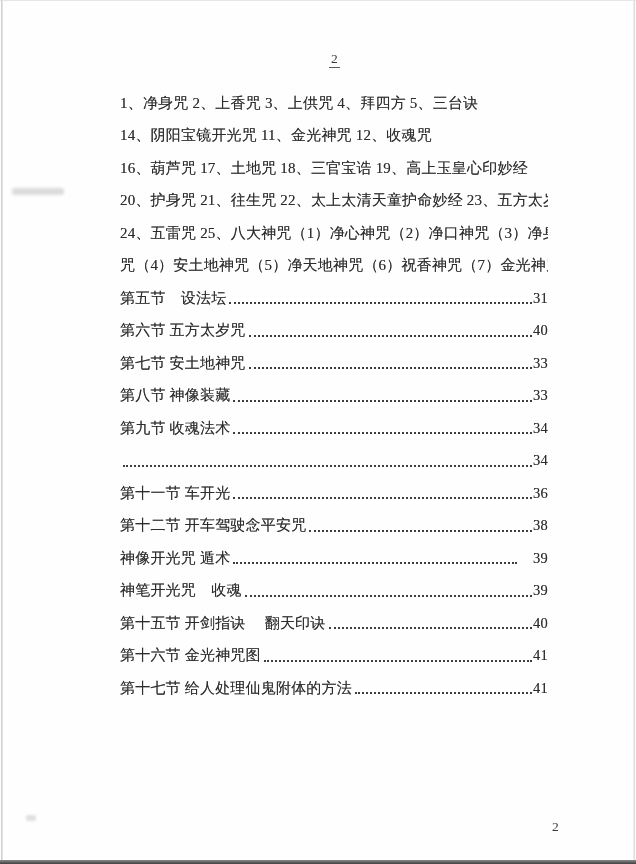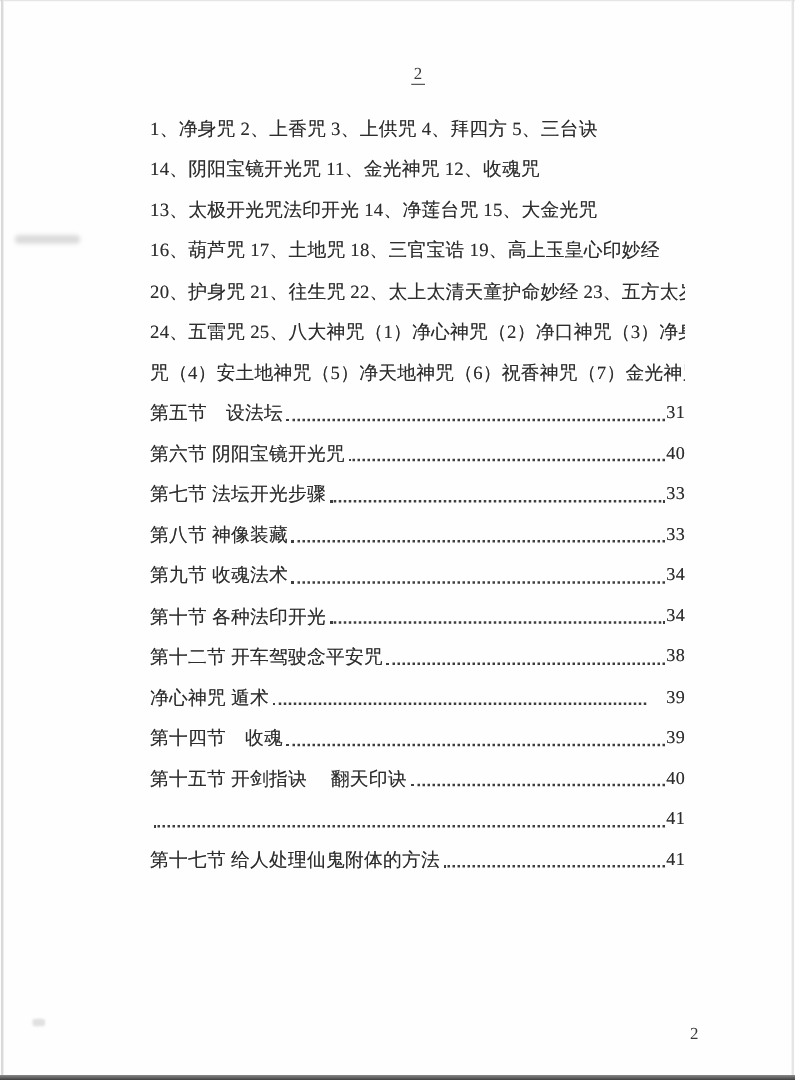--- a/index.html
+++ b/index.html
@@ -114,79 +114,83 @@
   <div class="smudge-1"></div>
   <div class="smudge-2"></div>
 
   <div class="header-pagenum">2</div>
 
   <div class="content">
 
     <div>
       <div class="para-line">1、净身咒 2、上香咒 3、上供咒 4、拜四方 5、三台诀</div>
       <div class="para-line">14、阴阳宝镜开光咒 11、金光神咒 12、收魂咒</div>
-      <div class="para-line">13、太极开光咒法印开光 14、净莲台咒 15、大金光咒</div>
       <div class="para-line">16、葫芦咒 17、土地咒 18、三官宝诰 19、高上玉皇心印妙经</div>
       <div class="para-line">20、护身咒 21、往生咒 22、太上太清天童护命妙经 23、五方太岁咒</div>
       <div class="para-line">24、五雷咒 25、八大神咒（1）净心神咒（2）净口神咒（3）净身神</div>
       <div class="para-line">咒（4）安土地神咒（5）净天地神咒（6）祝香神咒（7）金光神咒</div>
     </div>
 
     <div>
       <div class="toc-row">
         <span class="toc-title">第五节　设法坛</span>
         <span class="toc-dots"></span>
         <span class="toc-page">31</span>
       </div>
       <div class="toc-row">
-        <span class="toc-title">第六节 阴阳宝镜开光咒</span>
+        <span class="toc-title">第六节 五方太岁咒</span>
         <span class="toc-dots"></span>
         <span class="toc-page">40</span>
       </div>
       <div class="toc-row">
-        <span class="toc-title">第七节 法坛开光步骤</span>
+        <span class="toc-title">第七节 安土地神咒</span>
         <span class="toc-dots"></span>
         <span class="toc-page">33</span>
       </div>
       <div class="toc-row">
         <span class="toc-title">第八节 神像装藏</span>
         <span class="toc-dots"></span>
         <span class="toc-page">33</span>
       </div>
       <div class="toc-row">
         <span class="toc-title">第九节 收魂法术</span>
         <span class="toc-dots"></span>
         <span class="toc-page">34</span>
       </div>
       <div class="toc-row">
-        <span class="toc-title">第十节 各种法印开光</span>
         <span class="toc-dots"></span>
         <span class="toc-page">34</span>
       </div>
       <div class="toc-row">
+        <span class="toc-title">第十一节 车开光</span>
+        <span class="toc-dots"></span>
+        <span class="toc-page">36</span>
+      </div>
+      <div class="toc-row">
         <span class="toc-title">第十二节 开车驾驶念平安咒</span>
         <span class="toc-dots"></span>
         <span class="toc-page">38</span>
       </div>
       <div class="toc-row gap-before-page">
-        <span class="toc-title">净心神咒 遁术</span>
+        <span class="toc-title">神像开光咒 遁术</span>
         <span class="toc-dots"></span>
         <span class="toc-page">39</span>
       </div>
       <div class="toc-row">
-        <span class="toc-title">第十四节　收魂</span>
+        <span class="toc-title">神笔开光咒　收魂</span>
         <span class="toc-dots"></span>
         <span class="toc-page">39</span>
       </div>
       <div class="toc-row">
         <span class="toc-title">第十五节 开剑指诀　 翻天印诀</span>
         <span class="toc-dots"></span>
         <span class="toc-page">40</span>
       </div>
       <div class="toc-row">
+        <span class="toc-title">第十六节 金光神咒图</span>
         <span class="toc-dots"></span>
         <span class="toc-page">41</span>
       </div>
       <div class="toc-row">
         <span class="toc-title">第十七节 给人处理仙鬼附体的方法</span>
         <span class="toc-dots"></span>
         <span class="toc-page">41</span>
       </div>
     </div>
 

